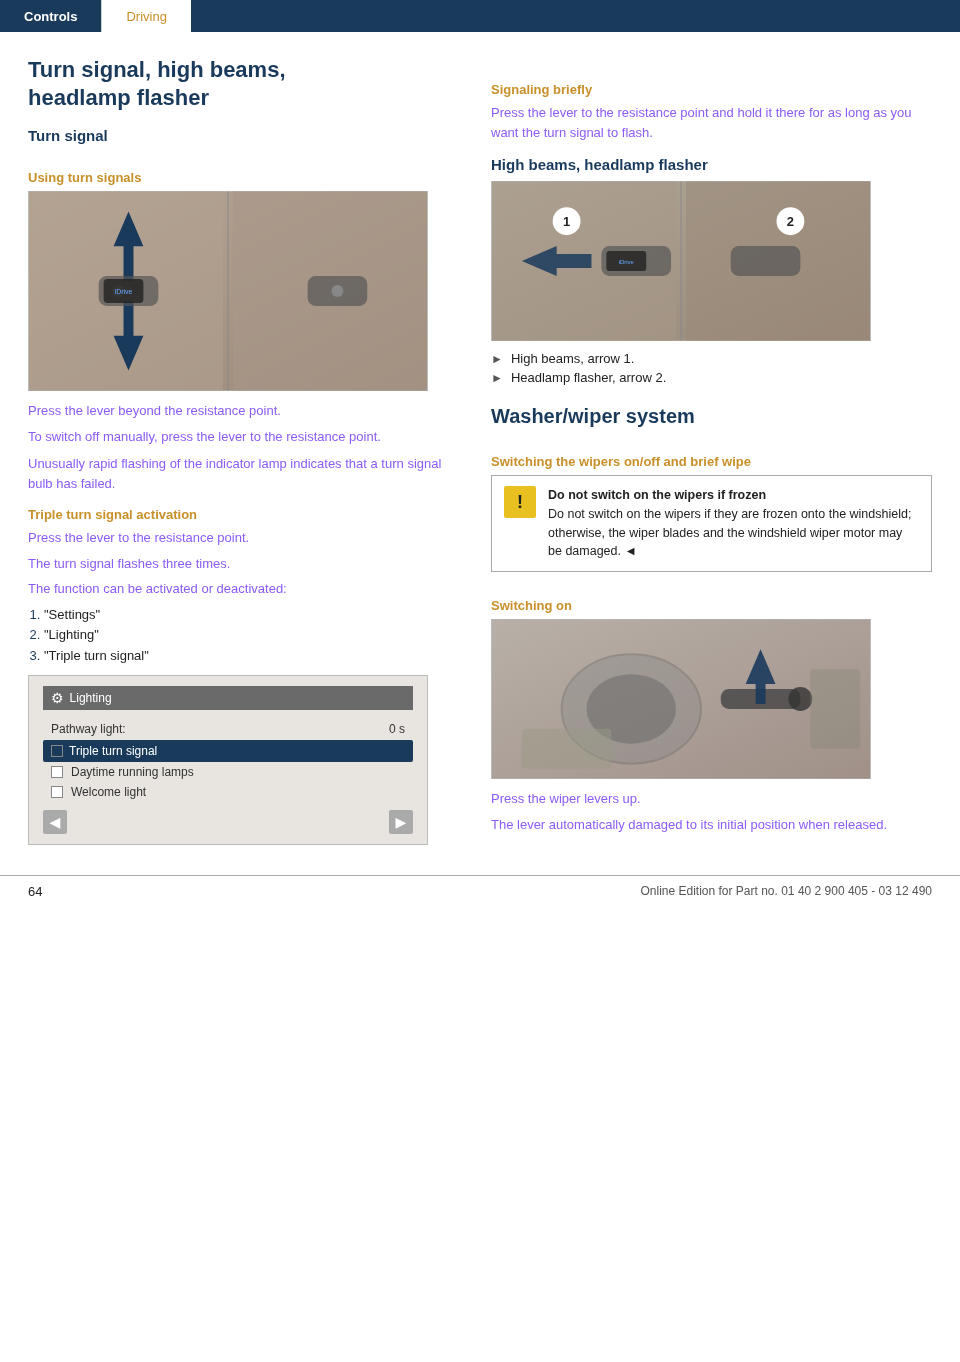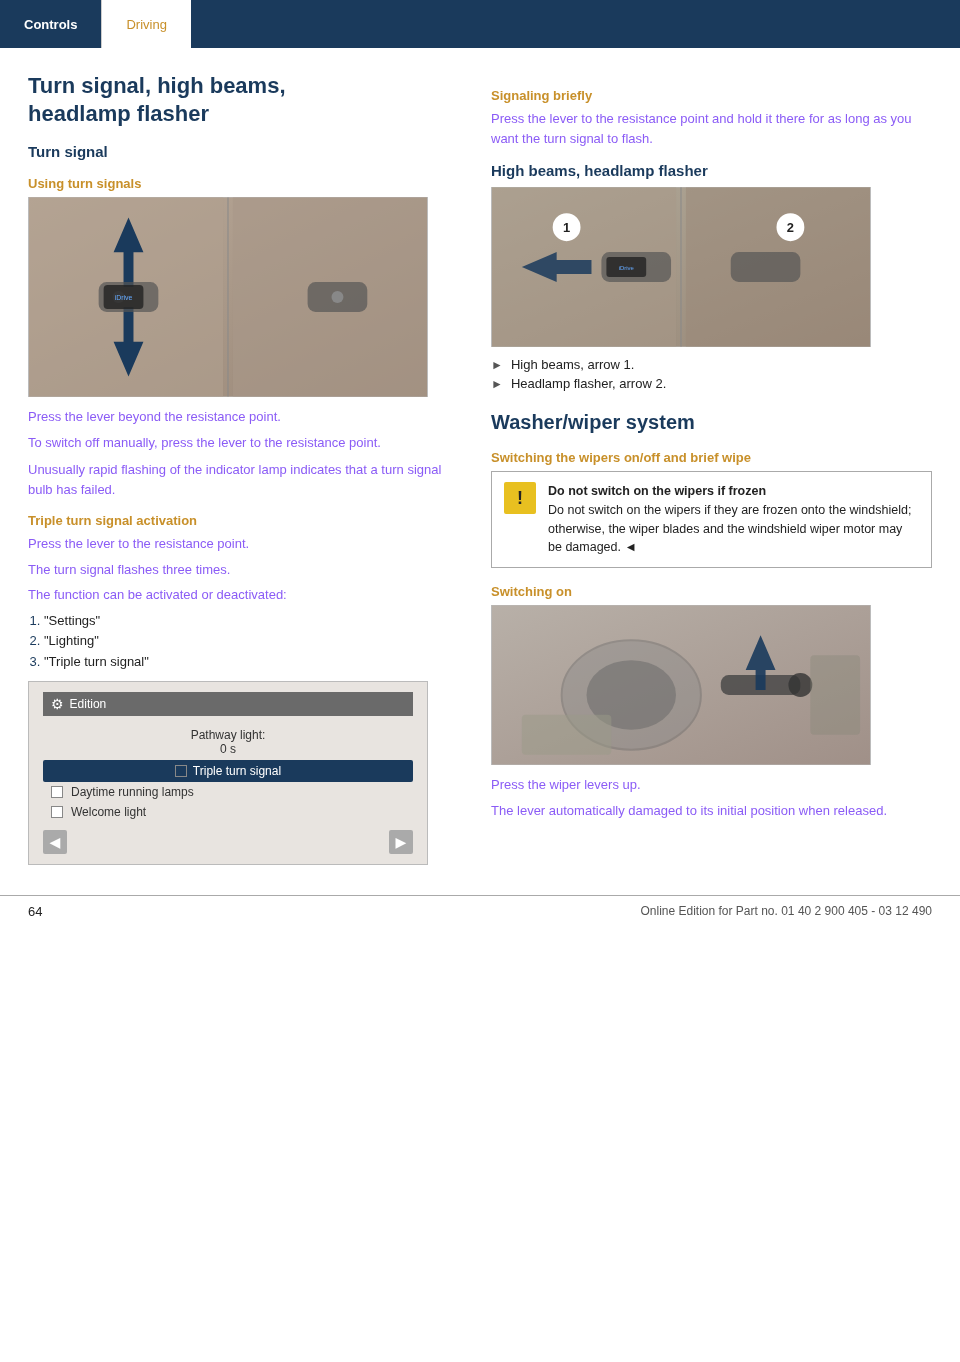--- a/index.html
+++ b/index.html
@@ -8,21 +8,21 @@
       font-size: 13px;
       background: #fff;
       color: #222;
       width: 960px;
       min-height: 1362px;
     }
 
     
     .top-nav {
       display: flex;
-      height: 48px;
+      height: 32px;
       background: #1a3a5c;
     }
     .top-nav .nav-active {
       background: #1a3a5c;
       color: #fff;
       font-size: 13px;
       font-weight: bold;
       padding: 0 24px;
       display: flex;
       align-items: center;
@@ -68,21 +68,21 @@
       color: #1a3a5c;
       margin-bottom: 8px;
       margin-top: 2px;
     }
 
     .sub-heading {
       font-size: 13px;
       font-weight: bold;
       color: #c8902a;
       margin-bottom: 6px;
-      margin-top: 16px;
+      margin-top: 26px;
     }
 
     .body-text {
       font-size: 13px;
       color: #8b5cf6;
       line-height: 1.5;
       margin-bottom: 6px;
     }
 
     
@@ -206,21 +206,20 @@
       gap: 6px;
       margin-bottom: 8px;
     }
     .settings-row {
       display: flex;
       justify-content: space-between;
       align-items: center;
       padding: 4px 8px;
       font-size: 12px;
       color: #333;
-      flex-direction: column;
     }
     .settings-row.highlighted {
       background: #1a3a5c;
       color: #fff;
       border-radius: 2px;
     }
     .settings-checkbox-row {
       display: flex;
       align-items: center;
       gap: 8px;
@@ -327,21 +326,21 @@
 
     <ol class="numbered-list">
       <li><span>"Settings"</span></li>
       <li><span>"Lighting"</span></li>
       <li><span>"Triple turn signal"</span></li>
     </ol>
 
     <div class="settings-screenshot">
       <div class="settings-title-bar">
         <span style="font-size:14px;">⚙</span>
-        <span>Edition</span>
+        <span>Lighting</span>
       </div>
       <div class="settings-row">
         <span>Pathway light:</span>
         <span>0 s</span>
       </div>
       <div class="settings-row highlighted">
         <div style="display:flex;align-items:center;gap:6px;">
           <div class="checkbox-box checked"></div>
           <span>Triple turn signal</span>
         </div>

